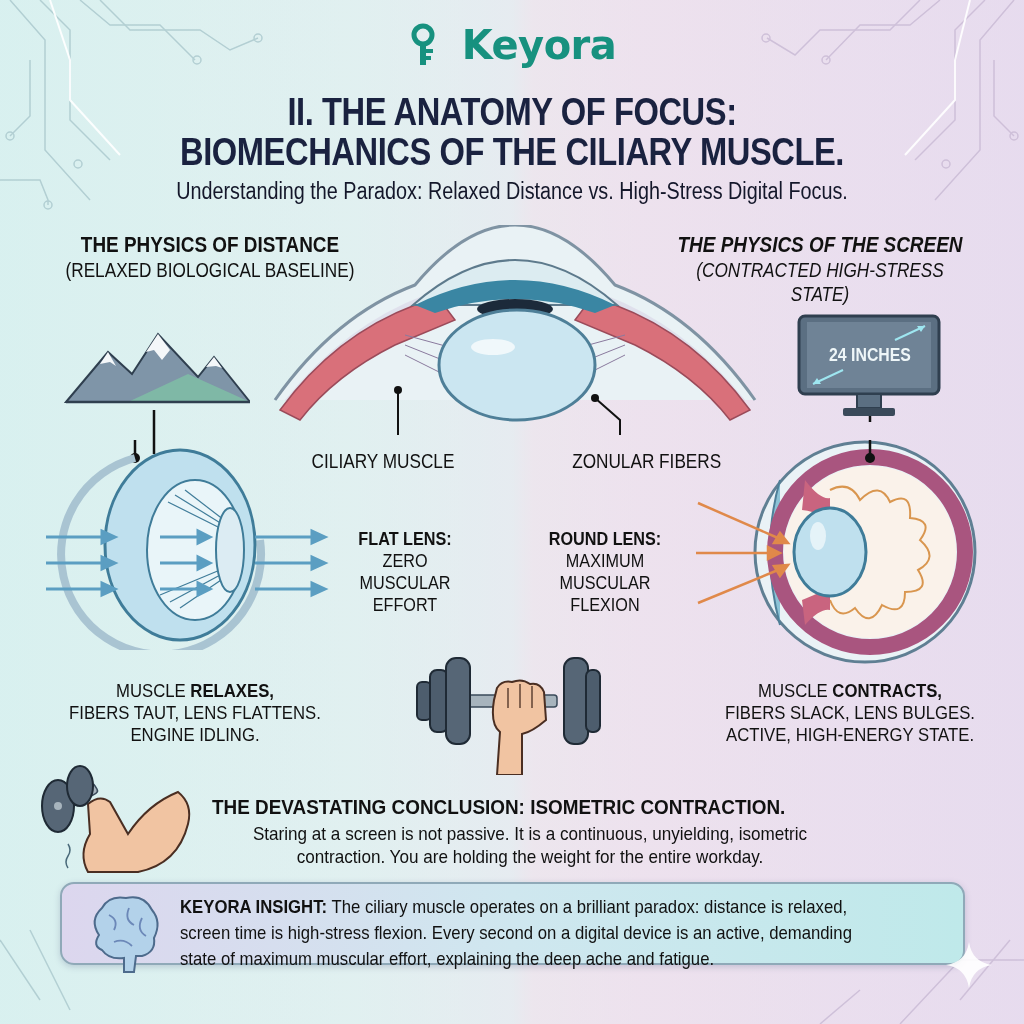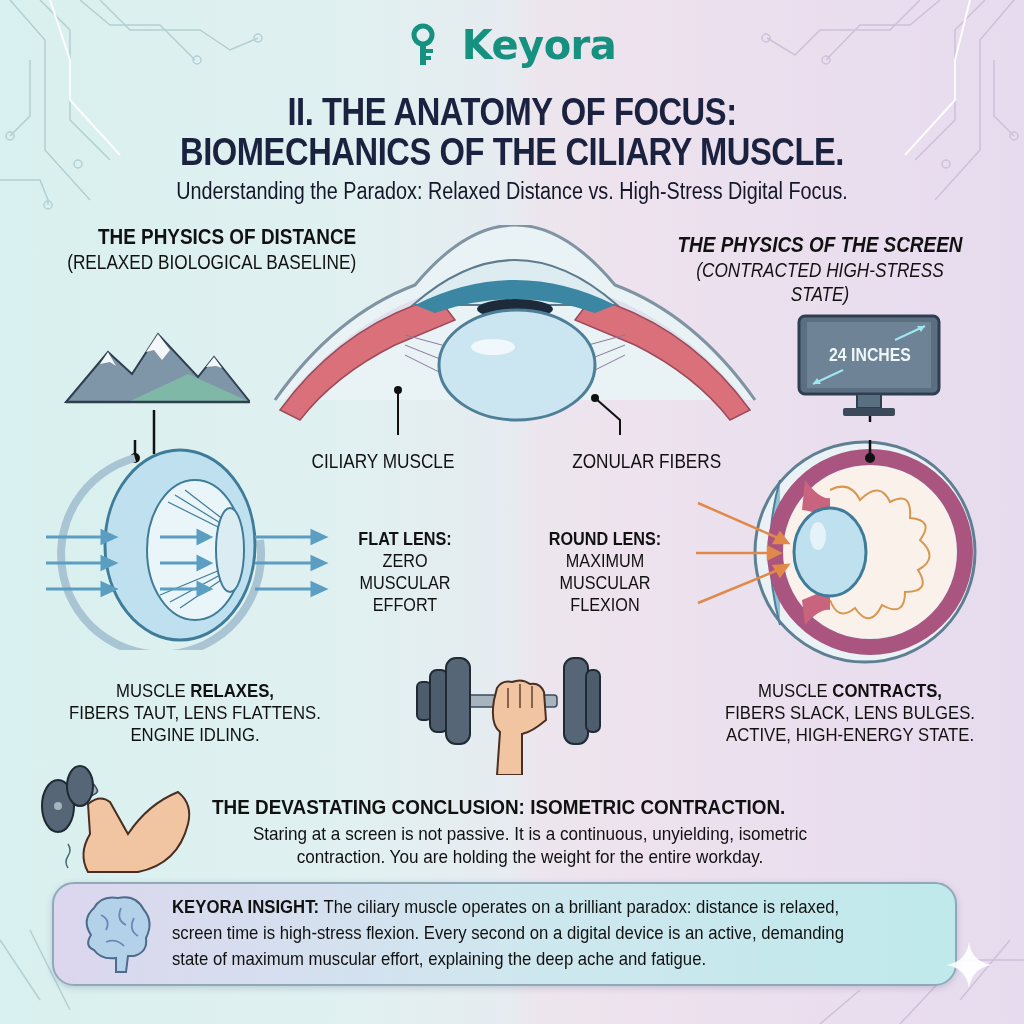--- a/index.html
+++ b/index.html
@@ -27,22 +27,22 @@
 
   .label { font-size: 20px; color: #111; transform: scaleX(0.86); }
   .lens-label { font-size: 18px; line-height: 22px; text-align: center; color: #111; transform: scaleX(0.9); }
 
   .caption { font-size: 19px; line-height: 22px; text-align: center; color: #111; transform: scaleX(0.88); }
 
   .conclusion-title { font-weight: 700; font-size: 21px; color: #111; transform: scaleX(0.9); transform-origin: left; }
   .conclusion-body { font-size: 19px; line-height: 23px; color: #111; text-align: center; transform: scaleX(0.9); }
 
   .insight {
-    left: 52px; top: 882px; width: 905px; height: 104px;
-    border-radius: 22px;
+    left: 60px; top: 882px; width: 905px; height: 83px;
+    border-radius: 14px;
     border: 2px solid #8fa9b8;
     background: linear-gradient(90deg, #dcd6ee 0%, #cfe7ef 50%, #bfe9ea 100%);
     box-shadow: 0 2px 6px rgba(80,90,130,0.25);
   }
   .insight-text { position: absolute; left: 118px; top: 10px; width: 780px; font-size: 19px; line-height: 26px; color: #111; transform: scaleX(0.88); transform-origin: left; }
   .insight-text b { font-weight: 700; }
 </style>
 </head>
 <body>
 
@@ -98,21 +98,21 @@
   </svg>
   <span class="logo-text">Keyora</span>
 </div>
 
 <div class="abs title center">
   <div>II. THE ANATOMY OF FOCUS:</div>
   <div>BIOMECHANICS OF THE CILIARY MUSCLE.</div>
 </div>
 <div class="abs subtitle center">Understanding the Paradox: Relaxed Distance vs. High-Stress Digital Focus.</div>
 
-<div class="abs center" style="left:40px; top:224px; width:340px;text-align:right;">
+<div class="abs center" style="left:40px; top:232px; width:340px;">
   <div class="sec-head">THE PHYSICS OF DISTANCE</div>
   <div class="sec-sub">(RELAXED BIOLOGICAL BASELINE)</div>
 </div>
 
 <div class="abs center" style="left:640px; top:232px; width:360px;font-style:italic;">
   <div class="sec-head">THE PHYSICS OF THE SCREEN</div>
   <div class="sec-sub">(CONTRACTED HIGH-STRESS STATE)</div>
 </div>
 
 <svg class="abs" style="left:58px; top:322px;" width="192" height="135" viewBox="0 0 192 135">

